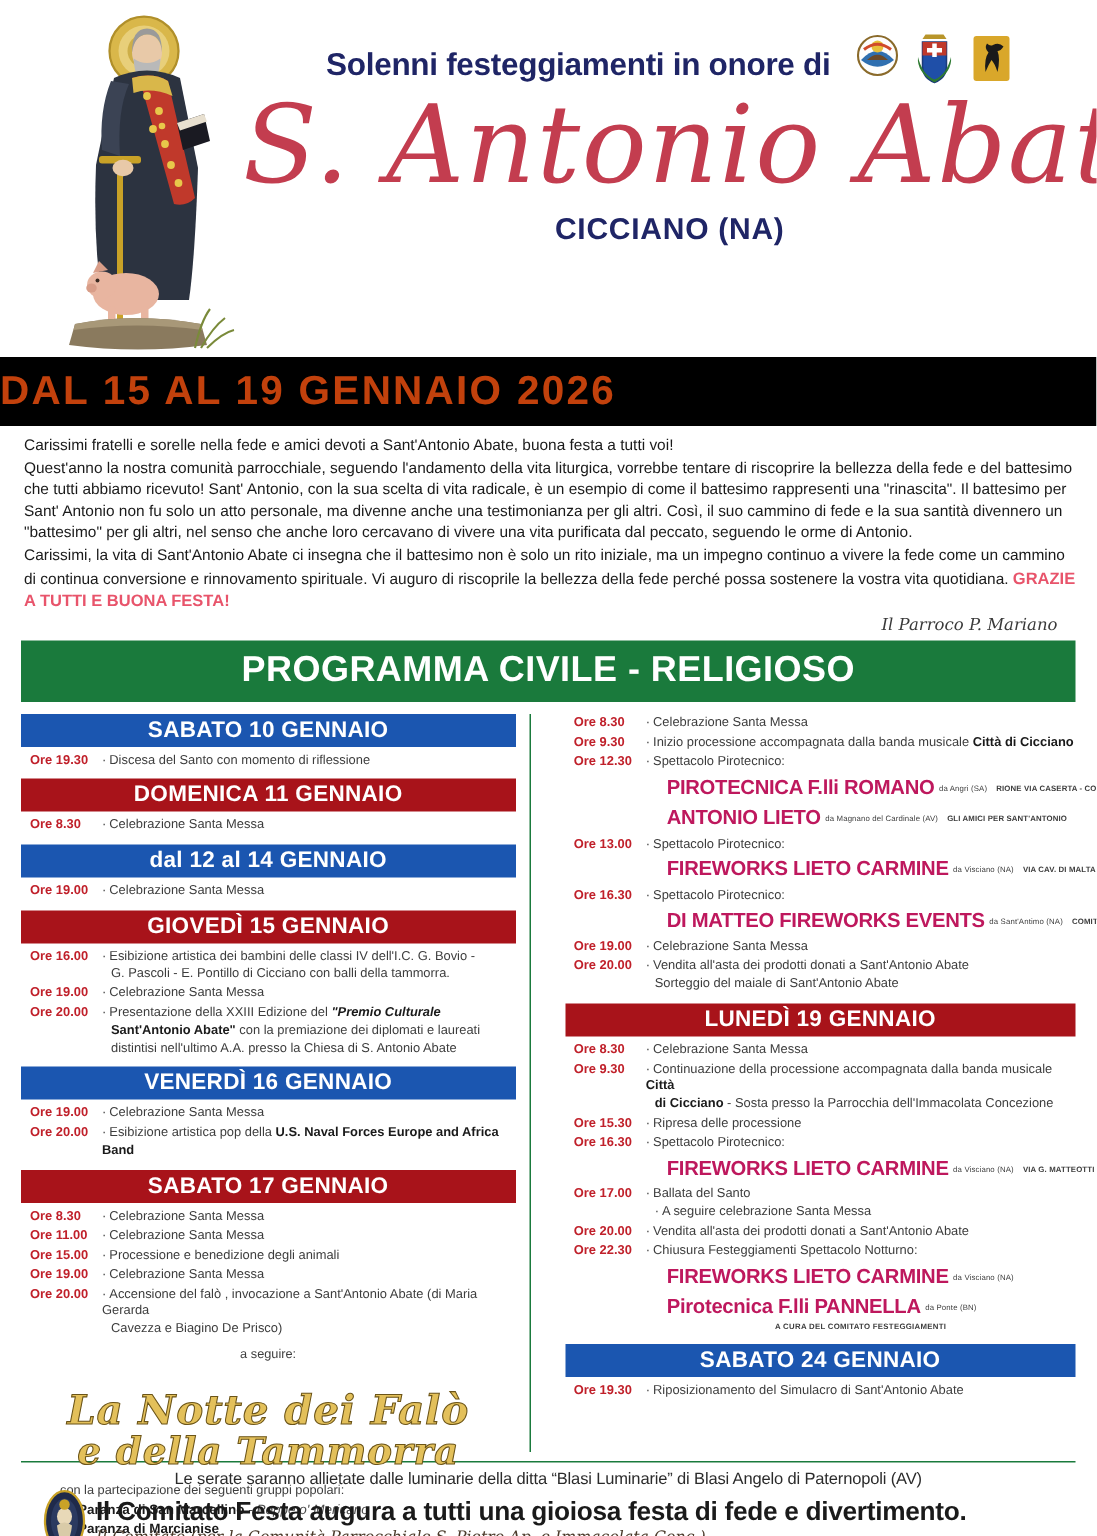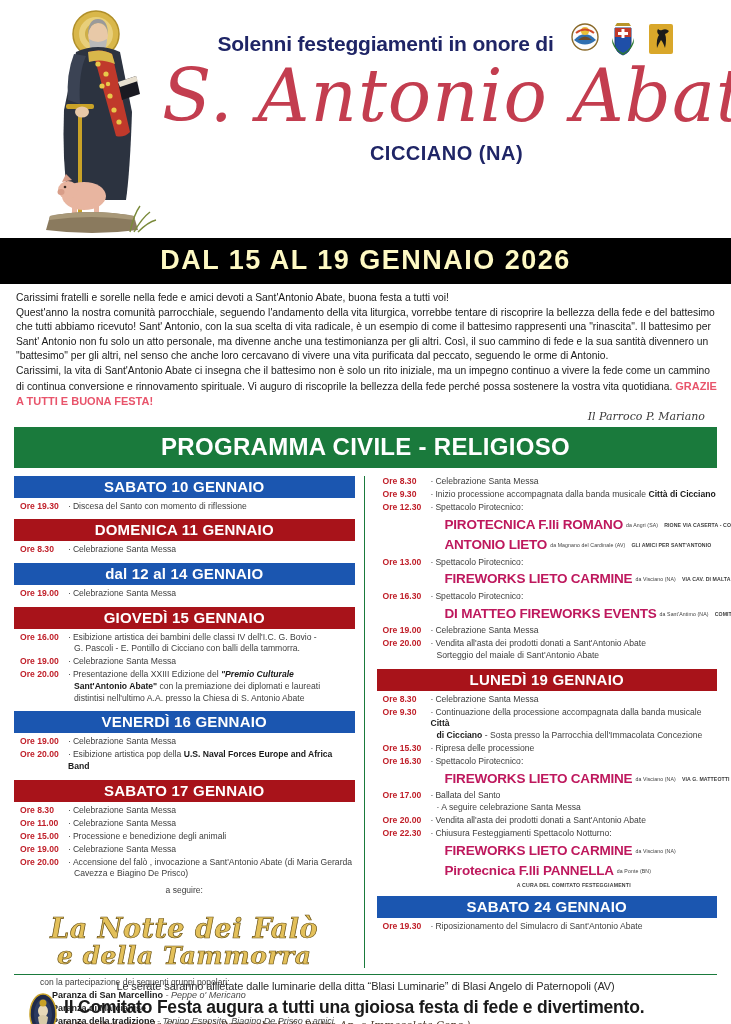--- a/index.html
+++ b/index.html
@@ -44,22 +44,22 @@
     white-space: nowrap;
   }
   .city {
     text-align: center; margin-top: 10px;
     font-size: 20px; font-weight: bold; color: #1f2566;
     letter-spacing: 0.5px;
   }
 
   
   .date-bar {
-    background: #000000; color: #fef9c3;
-    text-align: center; padding: 7px 0 8px 0;
+    background: #000000; color: #c2410c;
+    text-align: left; padding: 7px 0 8px 0;
     font-size: 27px; font-weight: bold; letter-spacing: 1.5px;
     margin: 6px 0 0 0;
   }
 
   
   .letter {
     padding: 7px 14px 2px 16px;
     font-size: 10.3px; line-height: 1.42;
     color: #1a1a1a; text-align: left;
   }
@@ -74,21 +74,21 @@
   
   .green-banner {
     background: #1a7a3c; color: #fff;
     text-align: center; font-size: 24px; font-weight: bold;
     padding: 6px 0 7px 0; letter-spacing: 0.3px;
     margin: 4px 14px 0 14px;
   }
 
   
   .program {
-    display: flex; margin: 8px 14px 0 14px; gap: 1px;
+    display: flex; margin: 8px 14px 0 14px; gap: 12px;
     height: 492px;
   }
   .col { width: 50%; }
   .col-left { padding-right: 9px; border-right: 1px solid #1a7a3c; }
   .col-right { padding-left: 11px; }
 
   .day-head {
     color: #ffffff; text-align: center; font-weight: bold;
     font-size: 15px; padding: 2px 0 3px 0; margin-bottom: 3px;
     letter-spacing: 0.2px;

